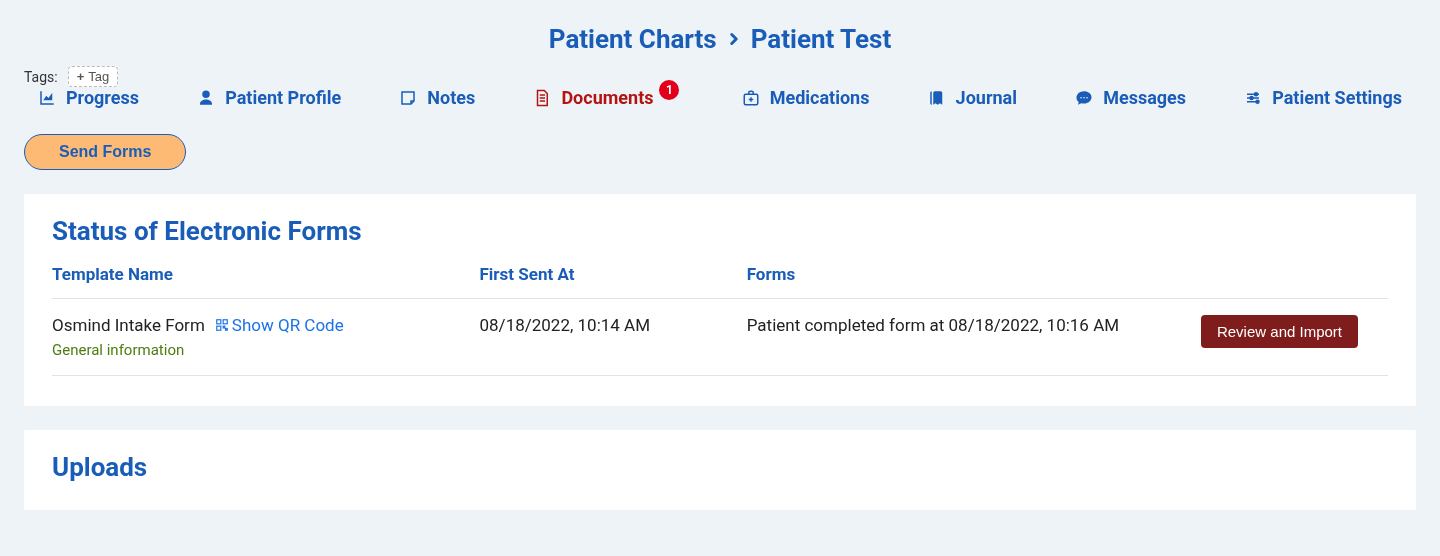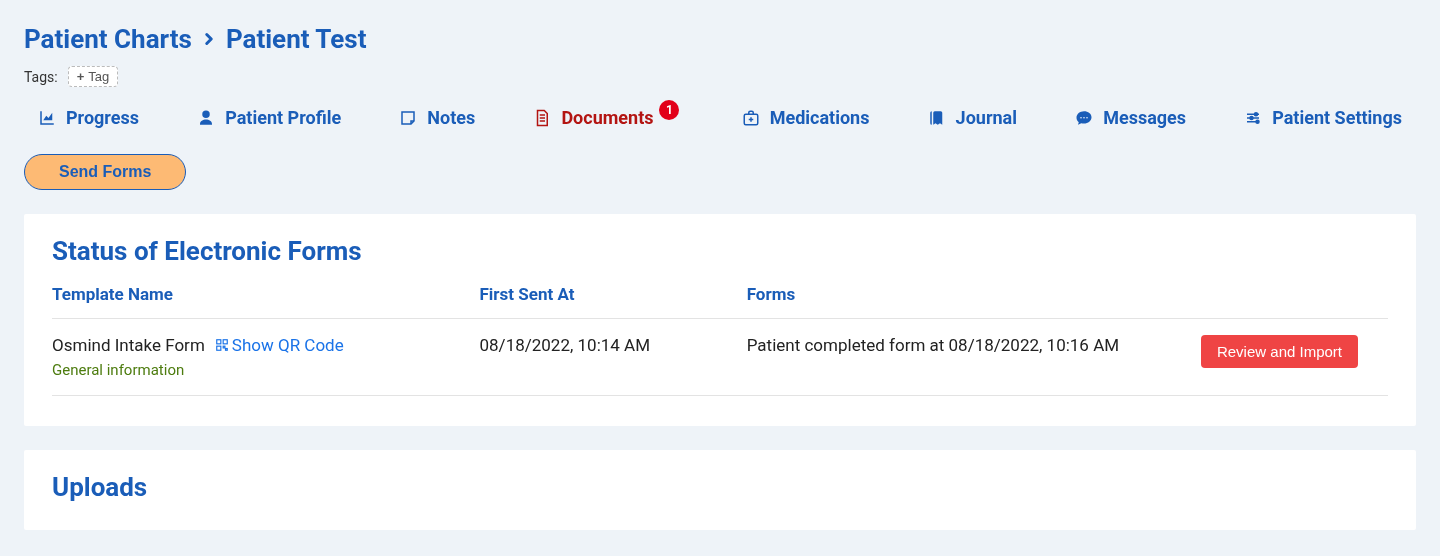--- a/index.html
+++ b/index.html
@@ -18,36 +18,36 @@
       padding: 24px;
     }
     .breadcrumb {
       font-size: 26px;
       font-weight: 700;
       color: #1a5db8;
       margin-bottom: 12px;
       display: flex;
       align-items: center;
       gap: 8px;
+      justify-content: center;
     }
     .breadcrumb a {
       color: #1a5db8;
       text-decoration: none;
     }
     .breadcrumb-chevron {
       font-size: 20px;
       display: inline-flex;
     }
     .tags-row {
       display: flex;
       align-items: center;
       gap: 10px;
       font-size: 14px;
       color: #333;
-      margin-bottom: 20px;
     }
     .tag-btn {
       border: 1px dashed #bbb;
       background: #fff;
       border-radius: 4px;
       padding: 2px 8px;
       font-size: 13px;
       color: #555;
       cursor: pointer;
       display: inline-flex;
@@ -160,21 +160,21 @@
     .qr-link svg {
       width: 14px;
       height: 14px;
     }
     .template-sub {
       color: #4d7c0f;
       font-size: 15px;
       margin-top: 6px;
     }
     .review-btn {
-      background: #ef4444;
+      background: #7f1d1d;
       color: #fff;
       border: none;
       border-radius: 4px;
       padding: 8px 16px;
       font-size: 15px;
       cursor: pointer;
     }
     .col-template { width: 32%; }
     .col-sent { width: 20%; }
     .col-status { width: 34%; }

